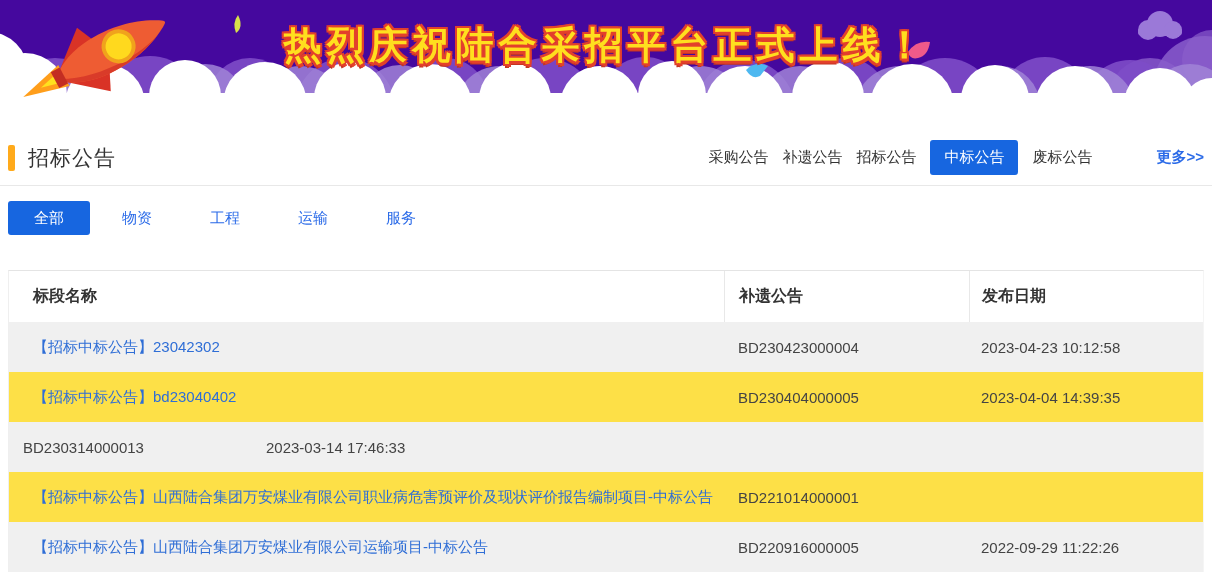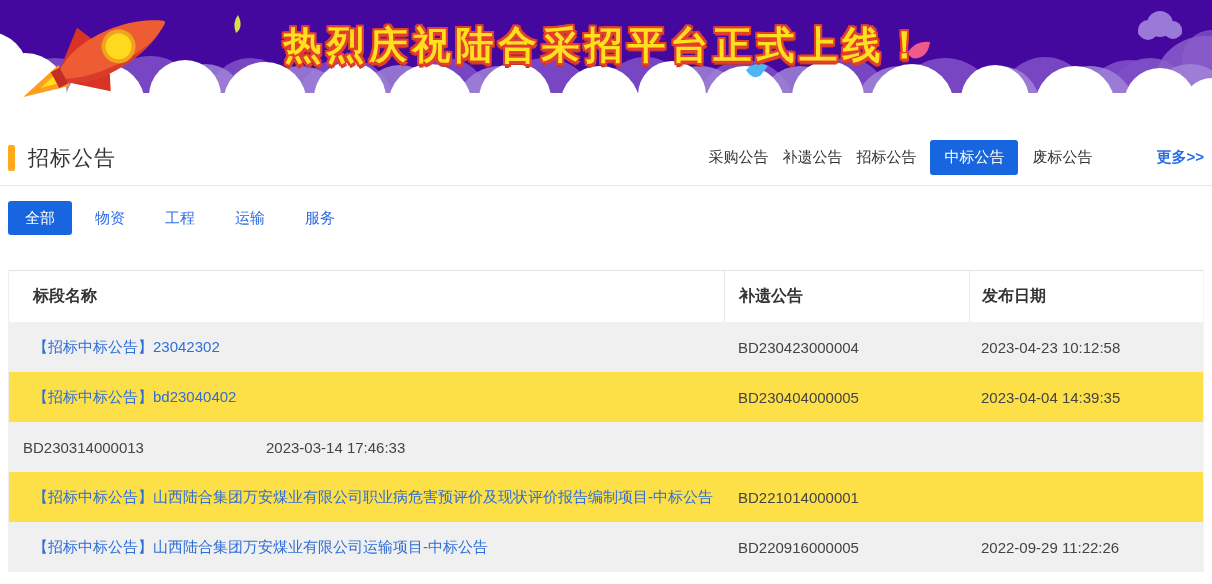--- a/index.html
+++ b/index.html
@@ -45,21 +45,21 @@
     font-size: 15px; color: #2b6be8; cursor: pointer; text-decoration: none;
     margin-left: 64px; white-space: nowrap; font-weight: bold;
   }
 
   .divider { margin-top: 9px; border-top: 1px solid #e8e8e8; width: 1212px; }
 
   
   .filters { margin: 15px 8px 0 8px; display: flex; align-items: center; height: 34px; }
   .filter {
     font-size: 15px; color: #2b6be8; text-decoration: none; cursor: pointer;
-    width: 64px; text-align: center; margin-right: 6px;
+    width: 82px; text-align: center; margin-right: 6px;
   }
   .filter.active {
     background: #1766e0; color: #fff; border-radius: 3px;
     height: 34px; line-height: 34px;
   }
 
   
   .table {
     margin: 35px 8px 0 8px; width: 1196px;
     border-top: 1px solid #e4e4e4;

